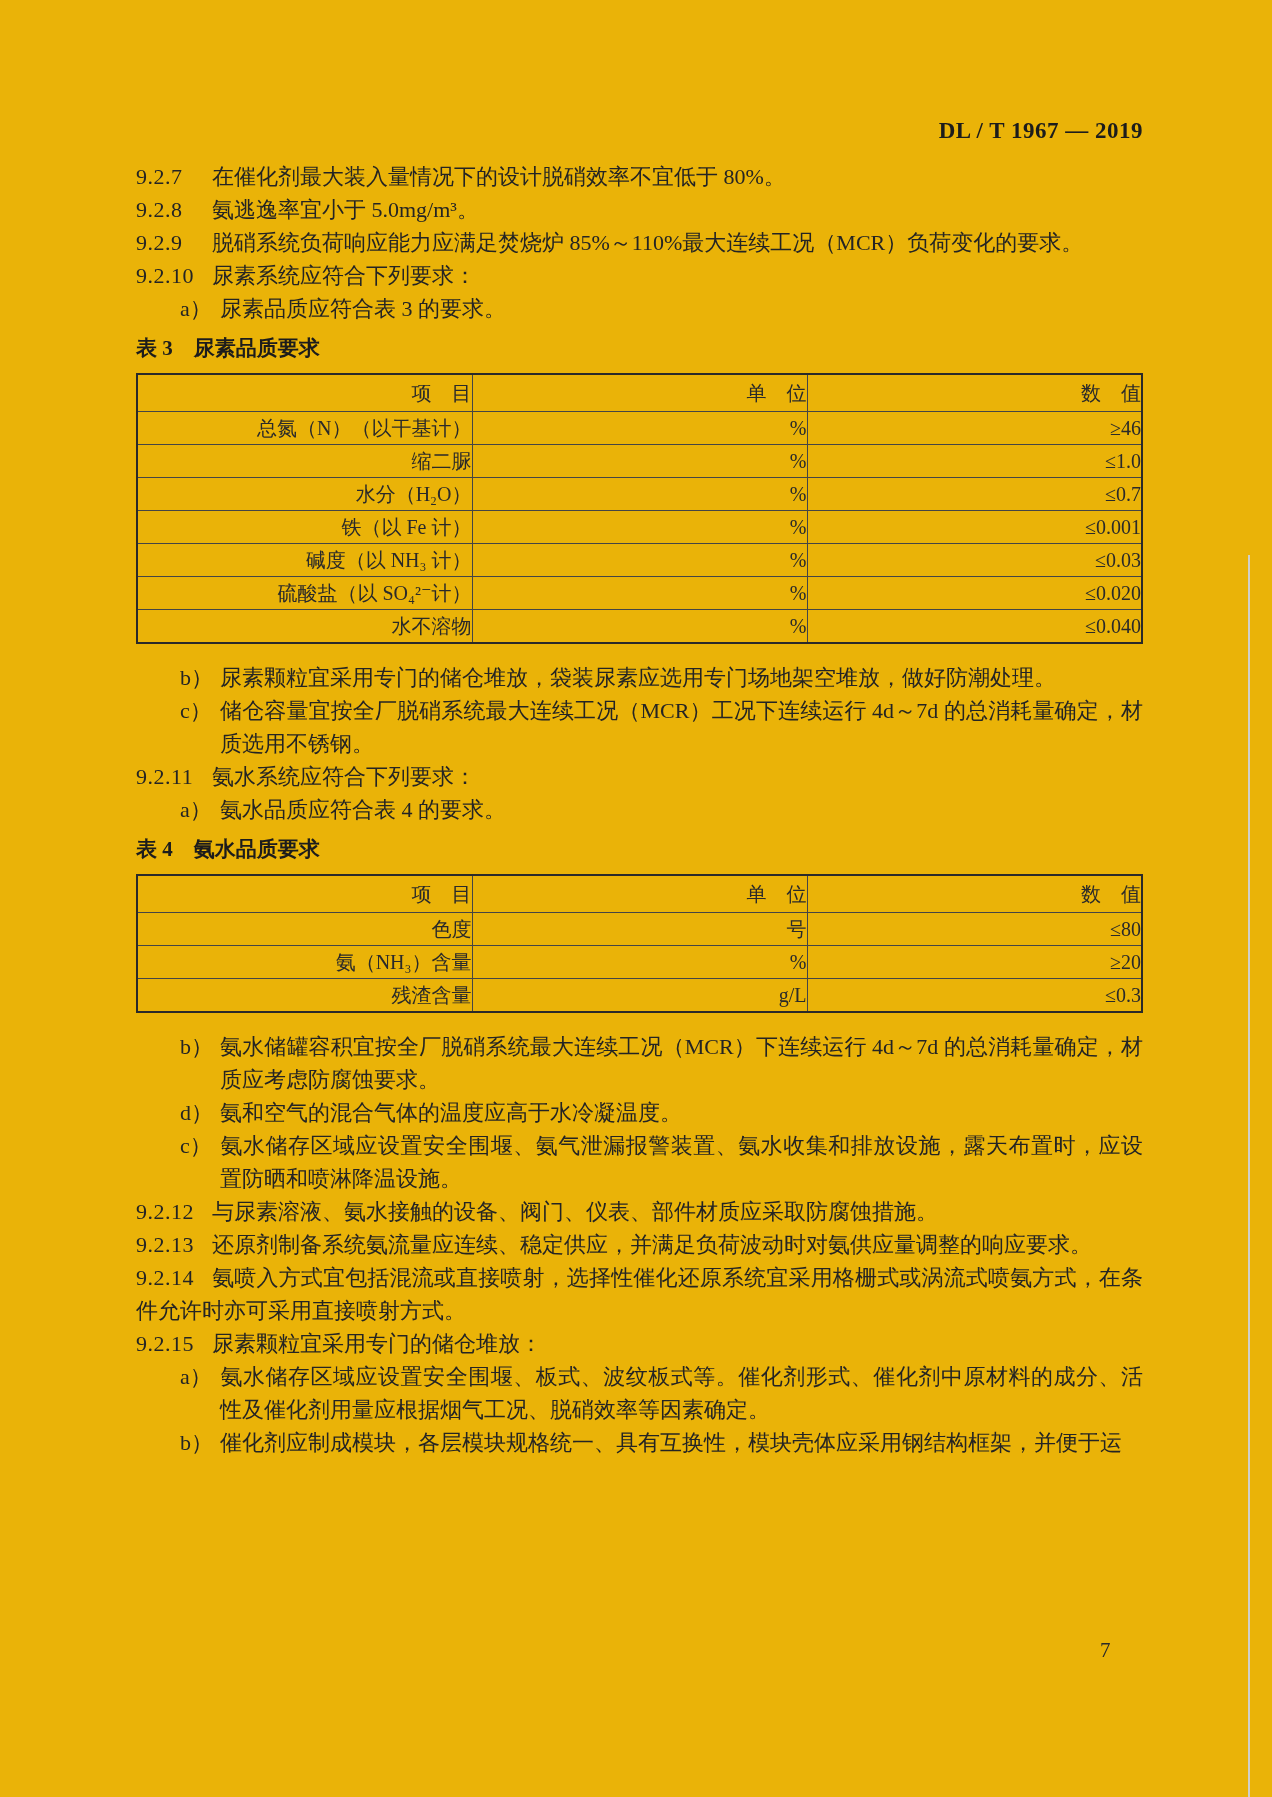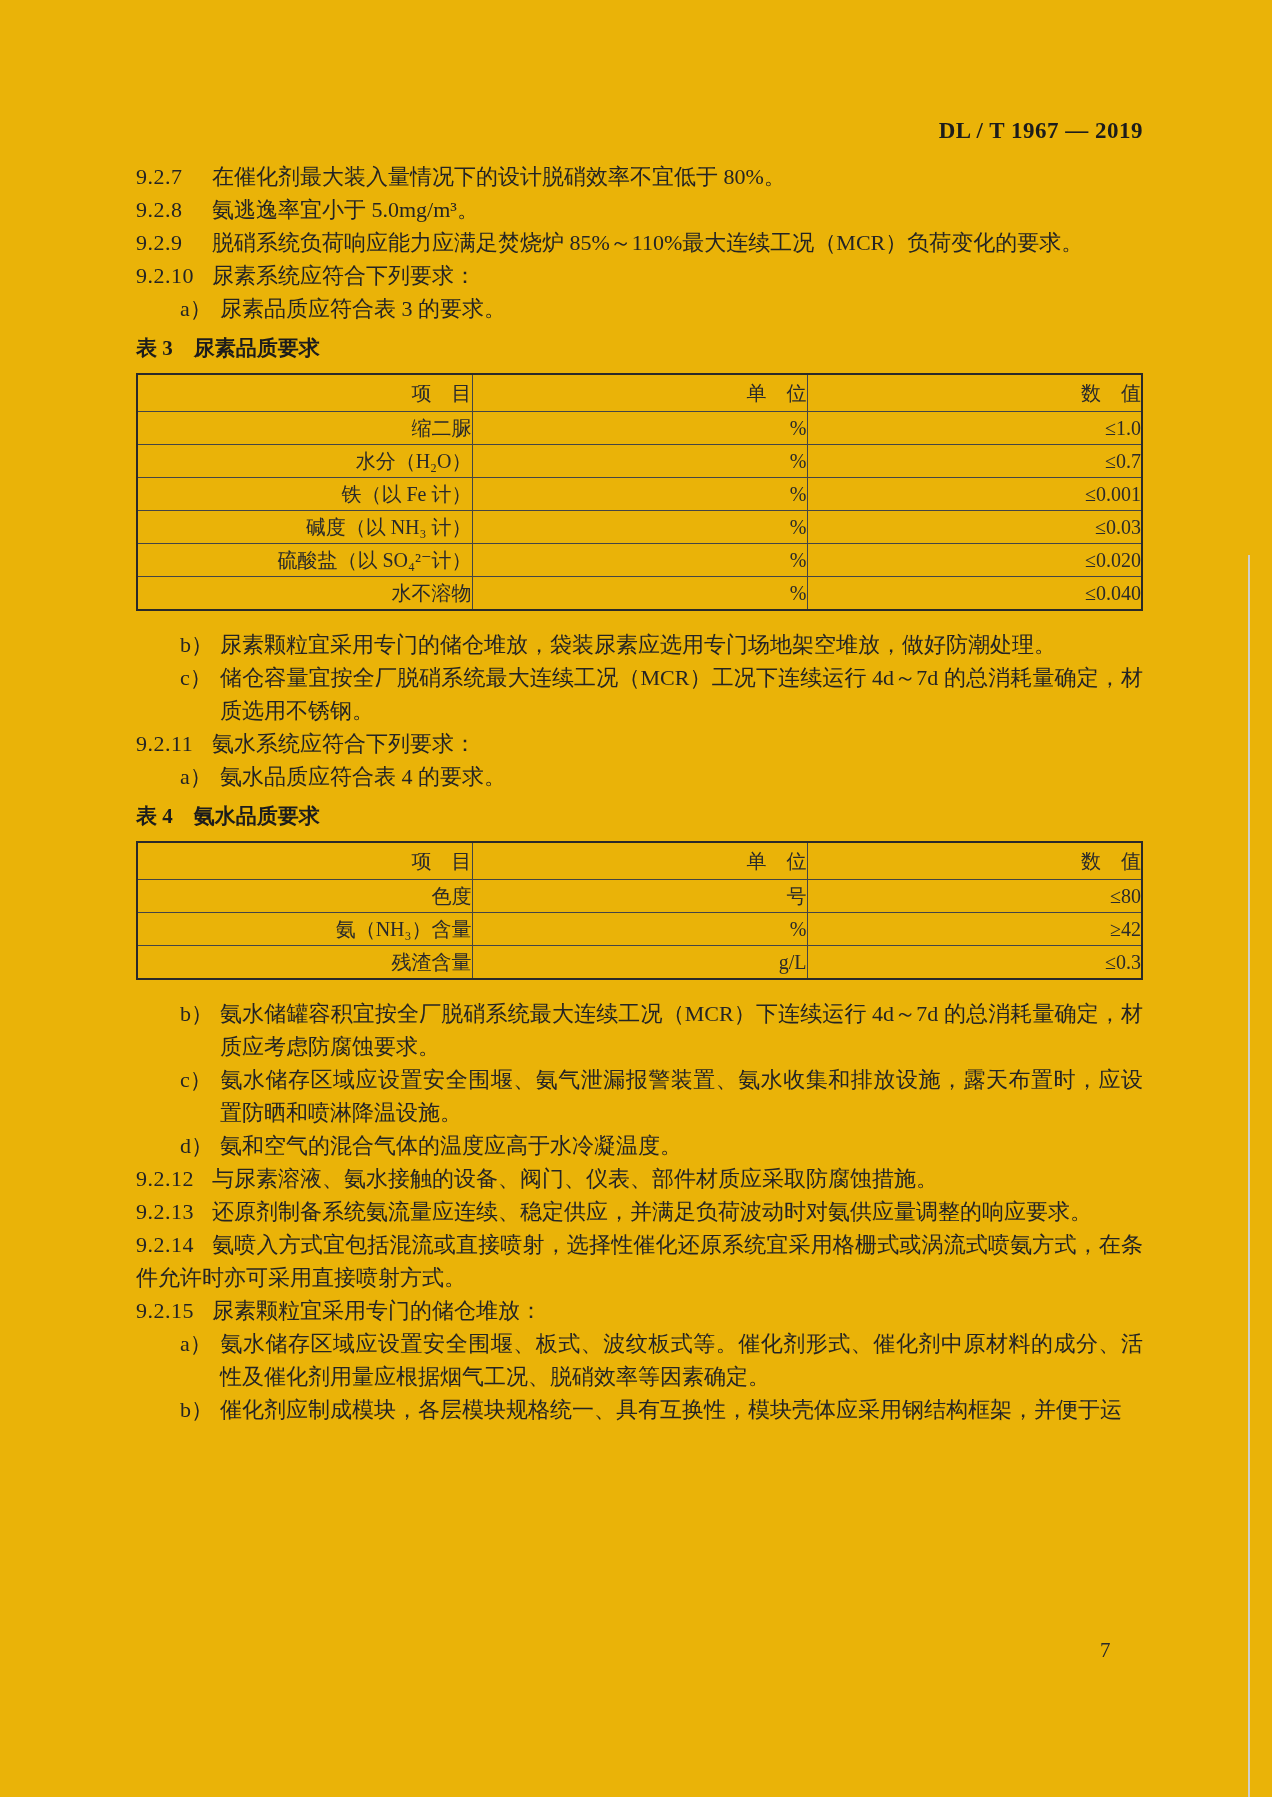--- a/index.html
+++ b/index.html
@@ -119,20 +119,25 @@
     <table class="std">
       <thead>
         <tr>
           <th>项　目</th>
           <th>单　位</th>
           <th>数　值</th>
         </tr>
       </thead>
       <tbody>
         <tr>
+          <td>总氮（N）（以干基计）</td>
+          <td>%</td>
+          <td>≥46</td>
+        </tr>
+        <tr>
           <td>缩二脲</td>
           <td>%</td>
           <td>≤1.0</td>
         </tr>
         <tr>
           <td>水分（H₂O）</td>
           <td>%</td>
           <td>≤0.7</td>
         </tr>
         <tr>
@@ -179,35 +184,35 @@
       </thead>
       <tbody>
         <tr>
           <td>色度</td>
           <td>号</td>
           <td>≤80</td>
         </tr>
         <tr>
           <td>氨（NH₃）含量</td>
           <td>%</td>
-          <td>≥42</td>
+          <td>≥20</td>
         </tr>
         <tr>
           <td>残渣含量</td>
           <td>g/L</td>
           <td>≤0.3</td>
         </tr>
       </tbody>
     </table>
 
     <p class="li"><span class="marker">b）</span><span>氨水储罐容积宜按全厂脱硝系统最大连续工况（MCR）下连续运行 4d～7d 的总消耗量确定，材质应考虑防腐蚀要求。</span></p>
 
+    <p class="li"><span class="marker">d）</span><span>氨和空气的混合气体的温度应高于水冷凝温度。</span></p>
+
     <p class="li"><span class="marker">c）</span><span>氨水储存区域应设置安全围堰、氨气泄漏报警装置、氨水收集和排放设施，露天布置时，应设置防晒和喷淋降温设施。</span></p>
-
-    <p class="li"><span class="marker">d）</span><span>氨和空气的混合气体的温度应高于水冷凝温度。</span></p>
 
     <p class="sec"><span class="num">9.2.12</span><span>与尿素溶液、氨水接触的设备、阀门、仪表、部件材质应采取防腐蚀措施。</span></p>
 
     <p class="sec"><span class="num">9.2.13</span><span>还原剂制备系统氨流量应连续、稳定供应，并满足负荷波动时对氨供应量调整的响应要求。</span></p>
 
     <p class="sec"><span class="num">9.2.14</span><span>氨喷入方式宜包括混流或直接喷射，选择性催化还原系统宜采用格栅式或涡流式喷氨方式，在条件允许时亦可采用直接喷射方式。</span></p>
 
     <p class="sec"><span class="num">9.2.15</span><span>尿素颗粒宜采用专门的储仓堆放：</span></p>
 
     <p class="li"><span class="marker">a）</span><span>氨水储存区域应设置安全围堰、板式、波纹板式等。催化剂形式、催化剂中原材料的成分、活性及催化剂用量应根据烟气工况、脱硝效率等因素确定。</span></p>

